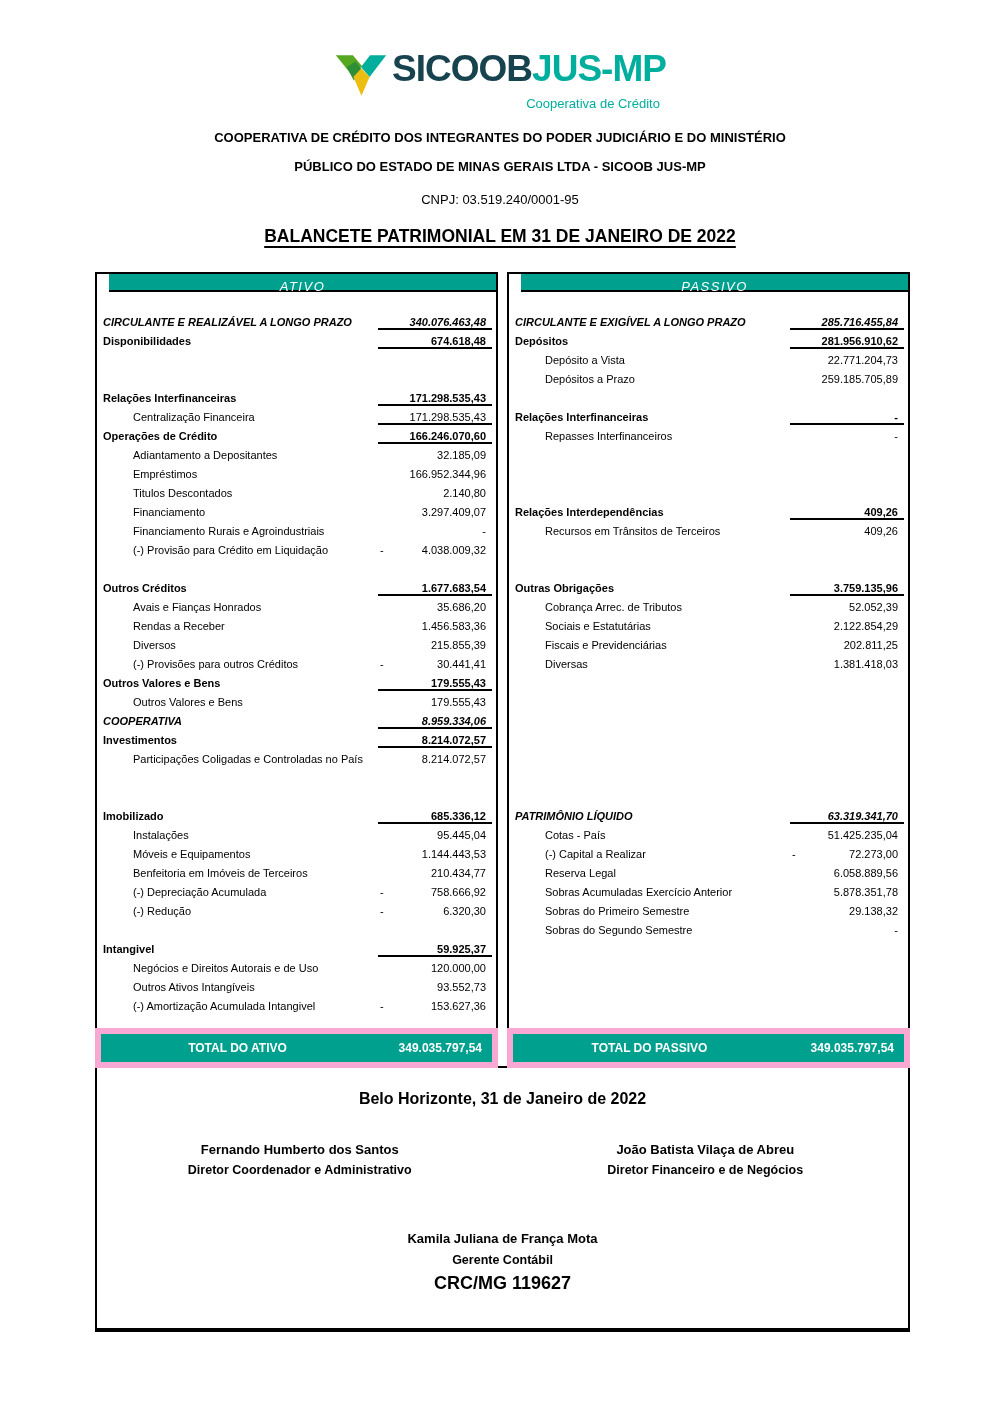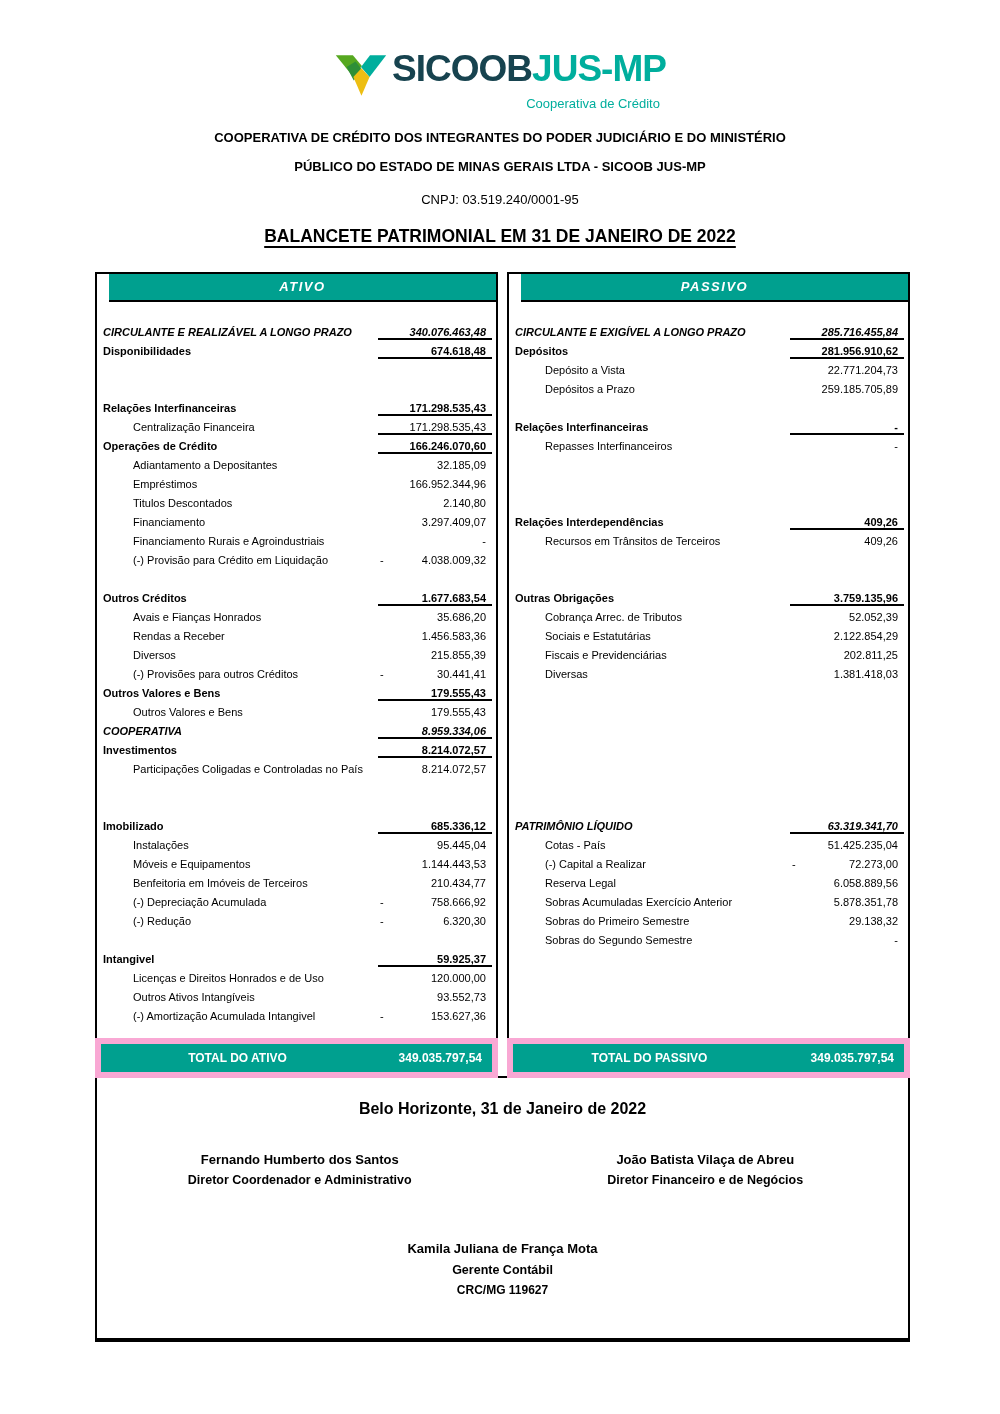--- a/index.html
+++ b/index.html
@@ -21,22 +21,22 @@
   .org { margin-top:13px; text-align:center; font-weight:bold; font-size:13px; line-height:29px; }
   .cnpj { margin-top:11px; text-align:center; font-size:13px; }
   .doc-title { margin-top:19px; text-align:center; font-size:17.5px; font-weight:bold;
                text-decoration:underline; text-decoration-thickness:2px; text-underline-offset:4px; }
 
   
   .sheet { width:815px; margin-left:95px; margin-top:25px; }
   .cols { display:flex; gap:9px; }
   .col-wrap { width:403px; }
   .col-box { border:2px solid #000; }
-  .col-head { height:28px; line-height:26px; background:var(--teal,#00A08F); color:#fff;
-              font-weight:bold; font-style:italic; font-size:13px; text-align:center;
+  .col-head { height:18px; line-height:26px; background:var(--teal,#00A08F); color:#fff;
+              font-weight:normal; font-style:italic; font-size:13px; text-align:center;
               letter-spacing:1.5px; border-bottom:2px solid #000;margin-left:12px; }
   .col-body { height:736px; padding-top:21px; overflow:hidden; }
   .row { display:flex; height:19px; line-height:18px; font-size:11px; padding-left:6px; }
   .row.blank { }
   .lbl { flex:1; white-space:nowrap; overflow:hidden; }
   .lbl.ind { padding-left:30px; }
   .s-si { font-weight:bold; font-style:italic; }
   .s-b  { font-weight:bold; }
   .val { width:114px; margin-right:4px; padding-right:6px; display:flex; align-items:flex-start; }
   .val .num { margin-left:auto; }
@@ -51,21 +51,21 @@
 
   
   .footer-box { border:2px solid #000; border-bottom-width:4px; margin-top:-2px; height:266px; }
   .place-date { text-align:center; font-weight:bold; font-size:16px; margin-top:22px; }
   .sigs { display:flex; margin-top:34px; }
   .sig { flex:1; text-align:center; }
   .sig-name { font-weight:bold; font-size:13px; }
   .sig-role { font-weight:bold; font-size:12.5px; margin-top:6px; }
   .sig-center { text-align:center; margin-top:54px; }
   .sig-center .sig-role { margin-top:7px; }
-  .sig-crc { font-weight:bold; font-size:12px; margin-top:6px; }
+  .sig-crc { font-weight:bold; font-size:18px; margin-top:6px; }
 </style>
 </head>
 <body>
 
 <div class="page">
 
   <div class="logo-wrap">
     <div class="logo">
       <svg class="logo-mark" viewBox="0 0 120 100" xmlns="http://www.w3.org/2000/svg">
         <polygon points="4,4 42,4 62,28 43,52" fill="#56A820"></polygon>
@@ -266,21 +266,21 @@
                 </div>
               </div>
               <div class="row blank"></div>
               <div class="row">
                 <div class="lbl s-b">Intangivel</div>
                 <div class="val s-b rule">
                   <span class="num">59.925,37</span>
                 </div>
               </div>
               <div class="row">
-                <div class="lbl s-i ind">Licenças e Direitos Honrados e de Uso</div>
+                <div class="lbl s-i ind">Negócios e Direitos Autorais e de Uso</div>
                 <div class="val s-i">
                   <span class="num">120.000,00</span>
                 </div>
               </div>
               <div class="row">
                 <div class="lbl s-i ind">Outros Ativos Intangíveis</div>
                 <div class="val s-i">
                   <span class="num">93.552,73</span>
                 </div>
               </div>

